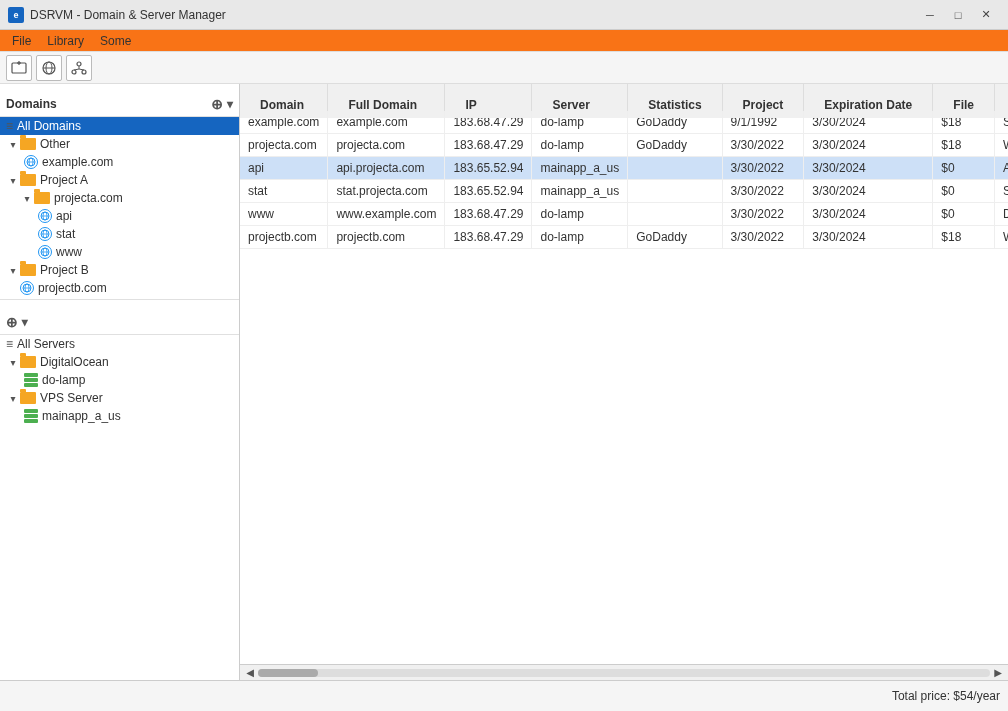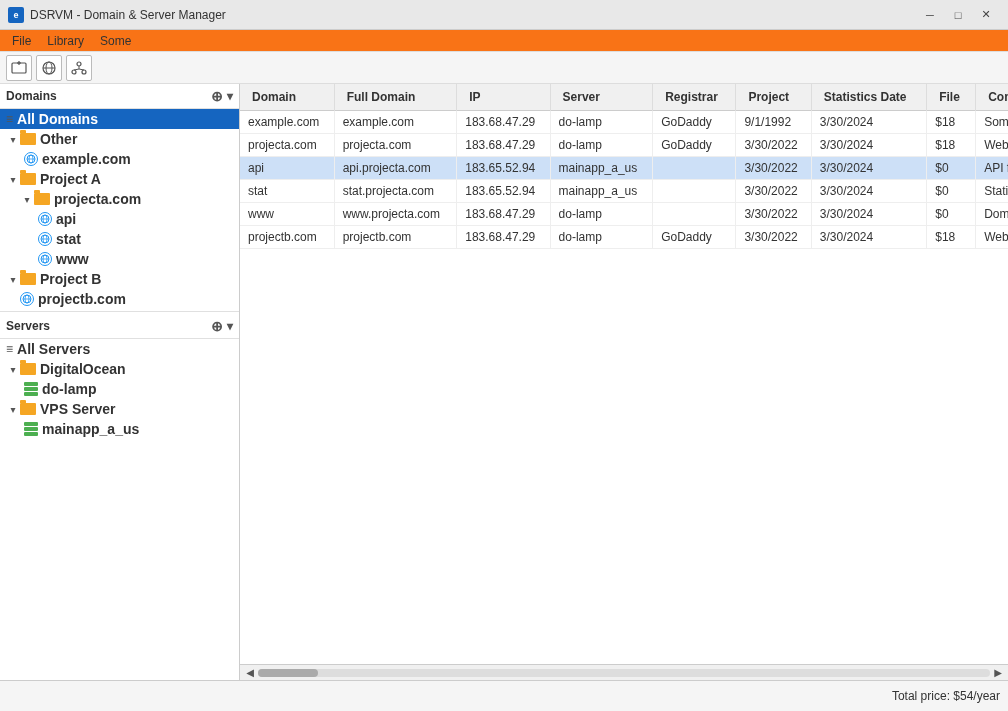--- a/index.html
+++ b/index.html
@@ -20,46 +20,46 @@
     .toolbar { height: 32px; background: #f5f5f5; display: flex; align-items: center; padding: 0 6px; gap: 4px; border-bottom: 1px solid #ddd; }
     .toolbar-btn { width: 26px; height: 26px; border: 1px solid #bbb; background: #fff; border-radius: 2px; cursor: pointer; display: flex; align-items: center; justify-content: center; font-size: 14px; }
 
     
     .main-area { display: flex; flex: 1; overflow: hidden; }
 
     
     .sidebar { width: 240px; min-width: 240px; background: #fff; border-right: 1px solid #ccc; display: flex; flex-direction: column; overflow-y: auto; }
 
     
-    .section-header { display: flex; align-items: center; padding: 4px 6px; font-size: 12px; font-weight: 600; color: #333; border-bottom: 1px solid #e0e0e0; }
+    .section-header { display: flex; align-items: center; padding: 4px 6px; font-size: 12px; font-weight: 600; color: #333; border-bottom: 1px solid #e0e0e0; margin-top: 8px; }
     .section-header-label { flex: 1; }
     .section-add { cursor: pointer; color: #555; font-size: 14px; margin-right: 4px; }
     .section-collapse { cursor: pointer; color: #555; }
 
     .tree-item { display: flex; align-items: center; padding: 2px 0; cursor: pointer; white-space: nowrap; }
     .tree-item.selected { background: #1565c0; color: white; }
     .tree-item.selected .tree-label { color: white; }
 
-    .tree-label { font-size: 14px; color: #333; font-weight: bold; }
+    .tree-label { font-size: 12px; color: #333; }
     .expand-btn { width: 14px; height: 14px; display: inline-flex; align-items: center; justify-content: center; font-size: 10px; color: #555; cursor: pointer; flex-shrink: 0; }
     .folder-icon { width: 16px; height: 12px; background: #f5a623; border-radius: 1px; margin-right: 4px; flex-shrink: 0; position: relative; }
     .folder-icon::before { content: ''; position: absolute; top: -3px; left: 0; width: 6px; height: 3px; background: #f5a623; border-radius: 1px 1px 0 0; }
     .globe-icon { width: 14px; height: 14px; border: 1.5px solid #2196f3; border-radius: 50%; margin-right: 4px; flex-shrink: 0; display: flex; align-items: center; justify-content: center; font-size: 8px; color: #2196f3; }
     .server-icon { width: 14px; height: 14px; margin-right: 4px; flex-shrink: 0; display: flex; flex-direction: column; gap: 1px; }
     .server-icon-row { height: 4px; background: #4caf50; border-radius: 1px; }
     .hamburger-icon { font-size: 12px; margin-right: 4px; color: #555; }
 
     
     .content-area { flex: 1; display: flex; flex-direction: column; overflow: hidden; background: #fff; }
     .content-scroll { flex: 1; overflow: auto; position: relative; }
 
     
     table { border-collapse: collapse; width: 100%; min-width: 900px; font-size: 12px; }
     thead tr { background: #f0f0f0; border-bottom: 1px solid #ccc; }
-    thead th { padding: 6px 12px; text-align: left; font-weight: 600; color: #333; border-right: 1px solid #ddd; white-space: nowrap; position: sticky; top: 0; background: #f0f0f0; }
+    thead th { padding: 6px 20px; text-align: left; font-weight: 600; color: #333; border-right: 1px solid #ddd; white-space: nowrap; position: sticky; top: 8px; background: #f0f0f0; }
     tbody tr { border-bottom: 1px solid #eee; }
     tbody tr.selected-row { background: #cde0f7; }
     tbody td { padding: 4px 8px; color: #333; border-right: 1px solid #eee; white-space: nowrap; }
 
     
     .status-bar { height: 24px; background: #f5f5f5; border-top: 1px solid #ccc; display: flex; align-items: center; justify-content: flex-end; padding: 15px 8px; font-size: 12px; color: #333; }
 
     
     .hscroll-bar { height: 16px; background: #f0f0f0; border-top: 1px solid #ccc; display: flex; align-items: center; padding: 0 2px; }
     .hscroll-track { flex: 1; height: 8px; background: #ddd; border-radius: 4px; position: relative; }
@@ -205,21 +205,20 @@
             <line x1="1" y1="5" x2="9" y2="5" stroke="#2196f3" stroke-width="0.8"></line>
             <ellipse cx="5" cy="5" rx="2" ry="4" stroke="#2196f3" stroke-width="0.8" fill="none"></ellipse>
           </svg>
       </div>
       <span class="tree-label">projectb.com</span>
     </div>
 
     <div class="sidebar-divider"></div>
 
     <div class="section-header">
-      <span class="section-header-label">Servers</span>
       <span class="section-add">⊕</span>
       <span class="section-collapse">▾</span>
     </div>
 
     <div class="tree-item" style="padding-left:6px;">
       <span class="hamburger-icon">≡</span>
       <span class="tree-label">All Servers</span>
     </div>
 
     <div class="tree-item" style="padding-left:6px;">
@@ -256,23 +255,23 @@
 
   <div class="content-area">
     <div class="content-scroll">
       <table>
         <thead>
           <tr>
             <th>Domain</th>
             <th>Full Domain</th>
             <th>IP</th>
             <th>Server</th>
-            <th>Registrar</th>
+            <th>Statistics</th>
             <th>Project</th>
-            <th>Statistics Date</th>
+            <th>Expiration Date</th>
             <th>File</th>
             <th>Comments</th>
           </tr>
         </thead>
         <tbody id="table-body">
         <tr>
               <td>example.com</td>
               <td>example.com</td>
               <td>183.68.47.29</td>
               <td>do-lamp</td>
@@ -310,21 +309,21 @@
               <td>183.65.52.94</td>
               <td>mainapp_a_us</td>
               <td></td>
               <td>3/30/2022</td>
               <td>3/30/2024</td>
               <td>$0</td>
               <td>Statistics for A</td>
             </tr>
             <tr>
               <td>www</td>
-              <td>www.projecta.com</td>
+              <td>www.example.com</td>
               <td>183.68.47.29</td>
               <td>do-lamp</td>
               <td></td>
               <td>3/30/2022</td>
               <td>3/30/2024</td>
               <td>$0</td>
               <td>Domain WWW</td>
             </tr>
             <tr>
               <td>projectb.com</td>

